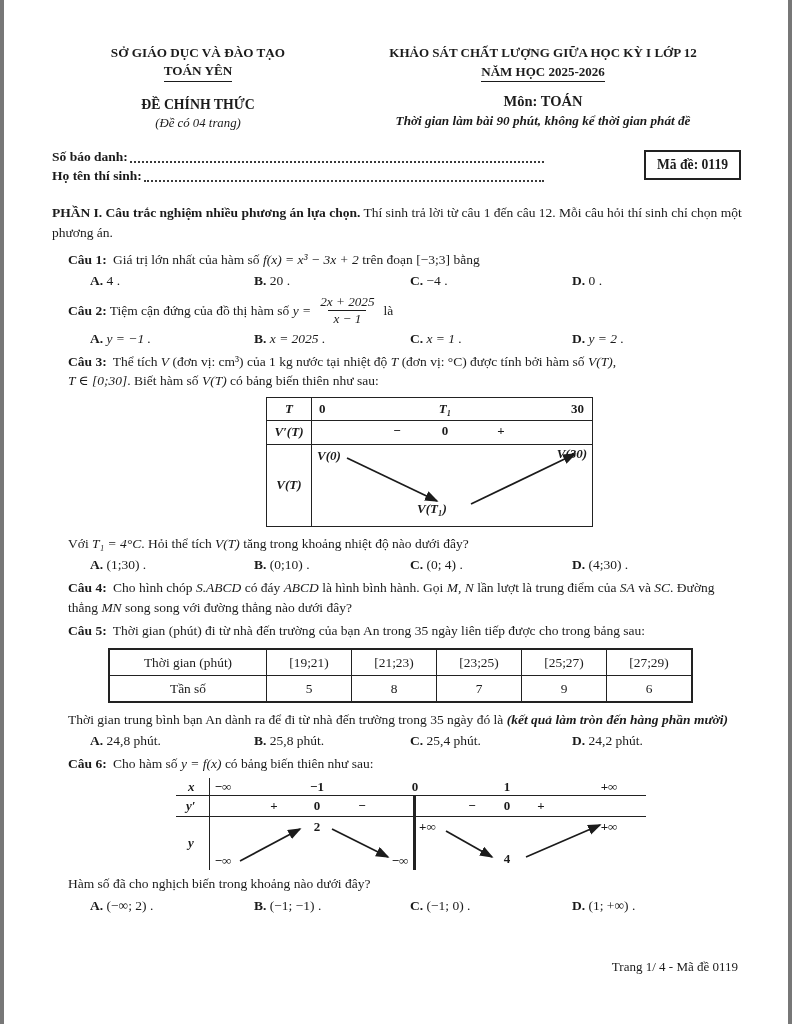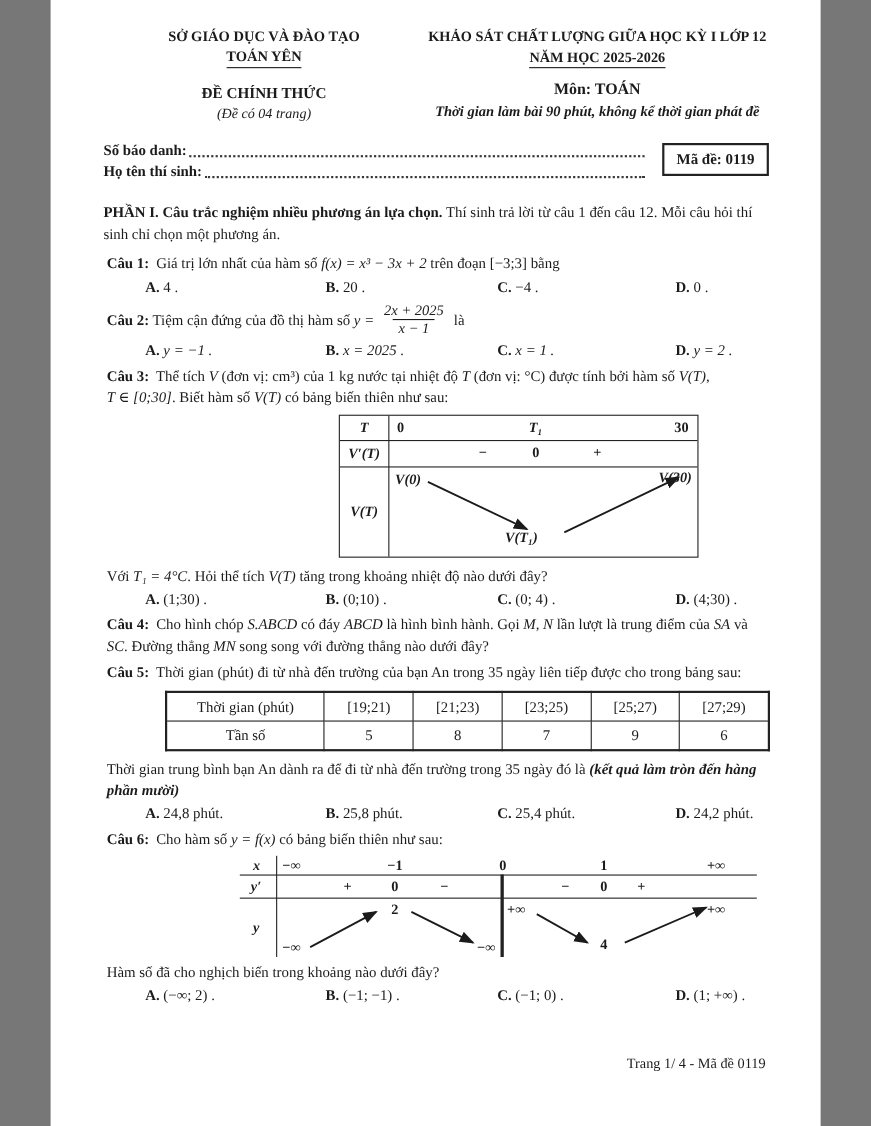--- a/index.html
+++ b/index.html
@@ -1,20 +1,20 @@
 <!DOCTYPE html>
 <html><head>
 <meta charset="utf-8">
 <style>
   html,body{margin:0;padding:0;background:#777;}
   .page{
-    position:relative;width:700px;height:1024px;margin:0 auto;background:#ffffff;
+    position:relative;width:784px;height:1024px;margin:0 auto;background:#ffffff;
     font-family:"Liberation Serif","DejaVu Serif",serif;color:#1b1b1b;
     font-size:13.5px;line-height:1.42;overflow:hidden;box-sizing:border-box;
-    padding:24px 46px 0 48px;
+    padding:44px 46px 0 48px;
   }
   .b{font-weight:700}.i{font-style:italic}.bi{font-weight:700;font-style:italic}.m{font-style:italic}
   .ul{display:inline-block;border-bottom:1.5px solid #1b1b1b;padding-bottom:1px}
   
   .header-row{display:flex}
   .h-left{width:292px;text-align:center}
   .h-right{flex:1;text-align:center}
   .h-left .dept{font-size:13.2px;line-height:1.35}
   .official{margin-top:13px;font-size:13.8px}
   .pages{font-size:12.8px}
@@ -25,21 +25,21 @@
   .info{position:relative;margin-top:15px;height:40px}
   .info-lines{width:492px}
   .info-row{display:flex;align-items:flex-end;height:19px}
   .info-row .lab{font-weight:700;white-space:nowrap}
   .dotline{flex:1;border-bottom:2px dotted #3a3a3a;margin:0 0 3px 2px}
   .code-box{position:absolute;right:1px;top:3px;border:2px solid #222;padding:3px 11px;font-weight:700;font-size:13.6px}
   
   .part1{margin:16px 0 8px 0}
   
   .q{margin:0 0 2px 0}
-  .stem{margin:4px 0 2px 3px}
+  .stem{margin:4px 0 2px 16px}
   .qlab{padding-right:3px}
   .opts{display:grid;grid-template-columns:164px 156px 162px 1fr;padding-left:38px;margin:2px 0 3px 0}
   .opt .ok{font-weight:700}
   .stem-flex{display:flex;align-items:center;flex-wrap:wrap}
   .frac{display:inline-flex;flex-direction:column;align-items:center;line-height:1.2;margin:0 4px;font-size:13.2px}
   .frac .num{padding:0 5px}
   .frac .den{border-top:1.4px solid #1b1b1b;padding:0 5px}
   .c{position:absolute;transform:translateX(-50%);white-space:nowrap}
   .la{position:absolute;white-space:nowrap}
   

